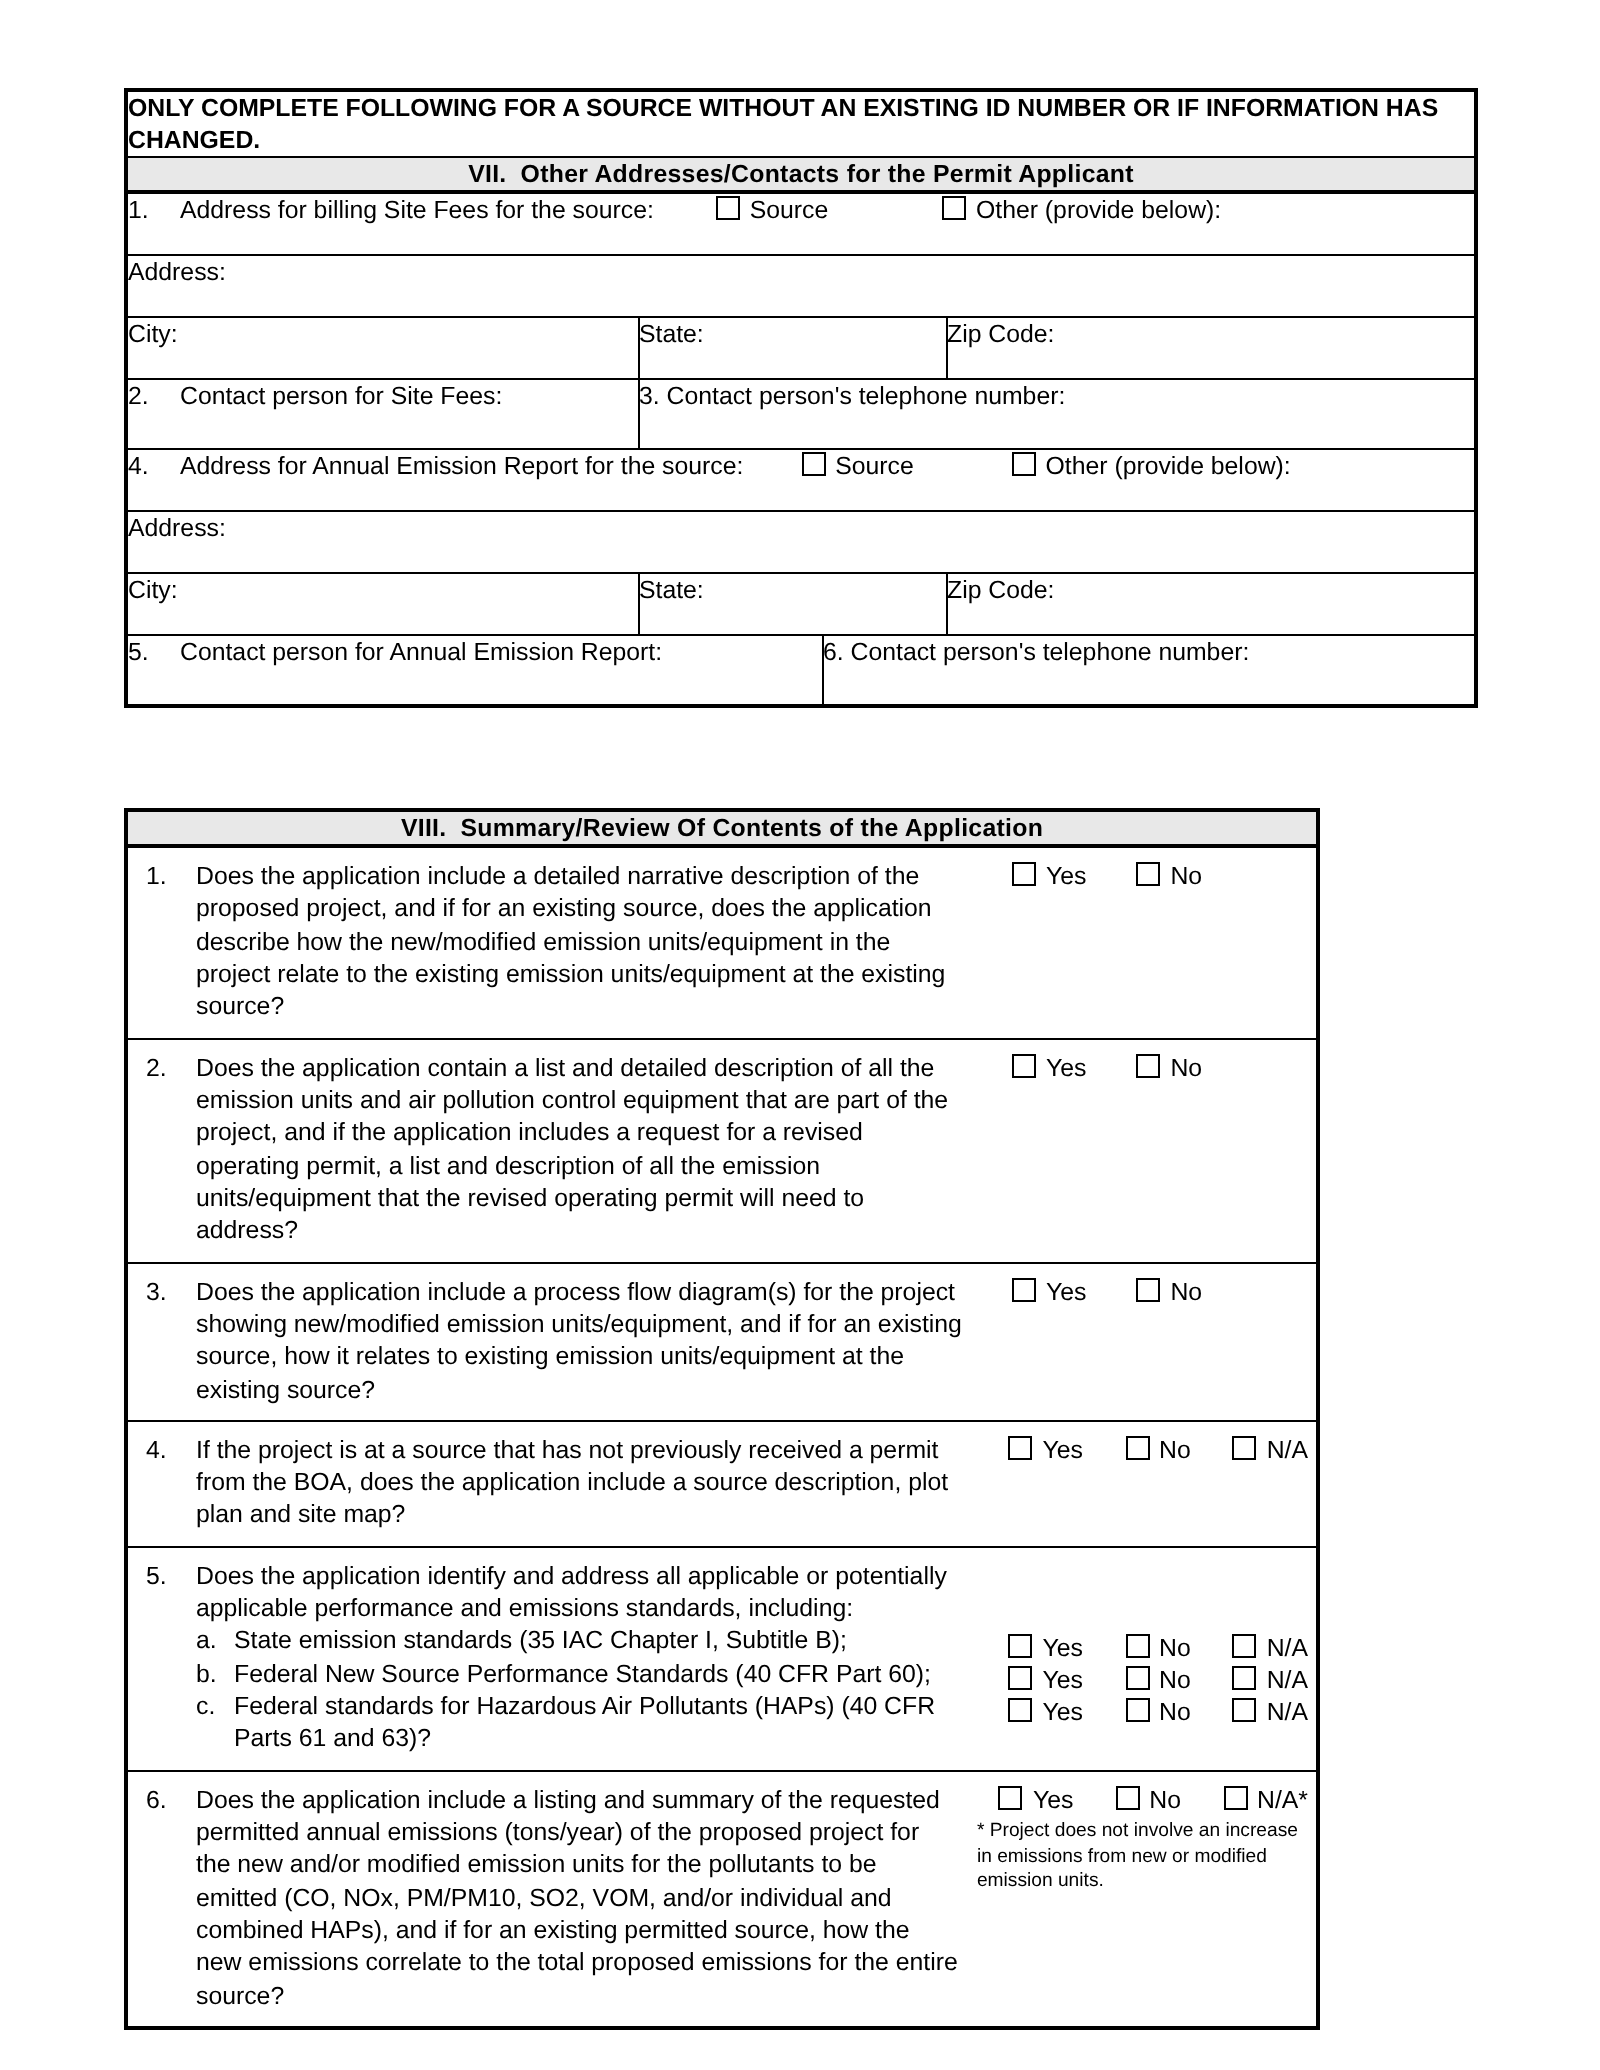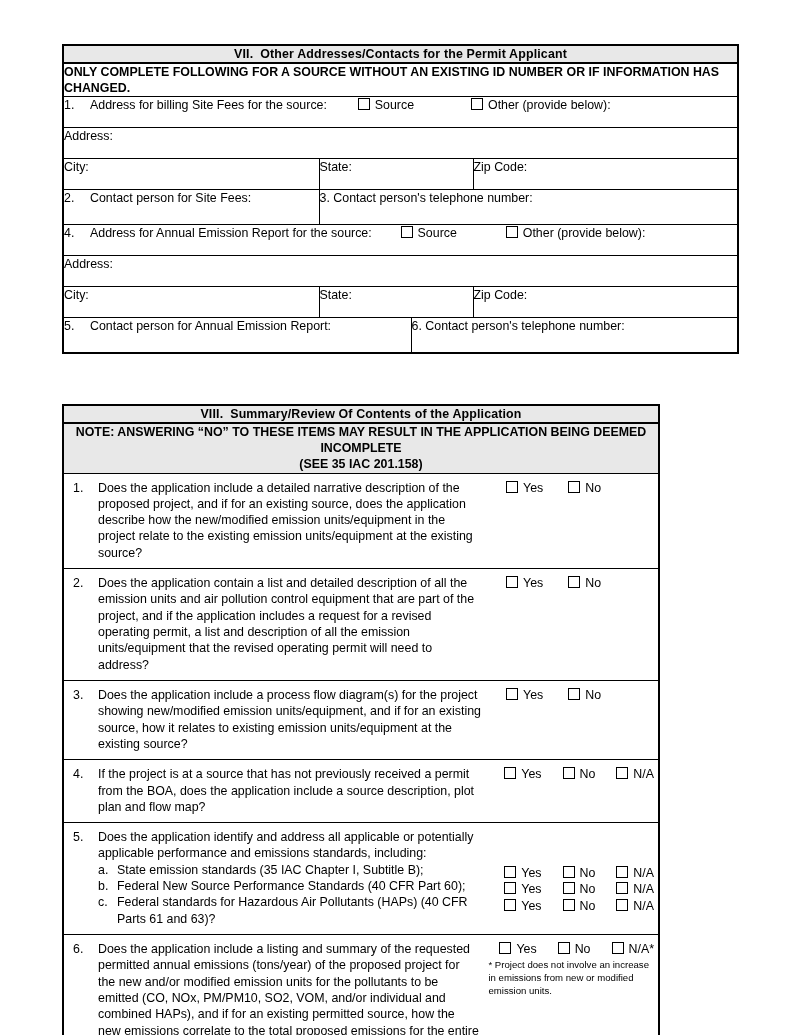--- a/index.html
+++ b/index.html
@@ -176,25 +176,25 @@
   <table class="formtable" style="top:44px;">
     <colgroup>
       <col style="width:256px">
       <col style="width:92px">
       <col style="width:62px">
       <col style="width:265px">
     </colgroup>
 
     <tbody>
         <tr>
+      <td colspan="4" class="instruction">ONLY COMPLETE FOLLOWING FOR A SOURCE WITHOUT AN EXISTING ID NUMBER OR IF INFORMATION HAS CHANGED.</td>
+    </tr>
+
+    <tr>
       <td colspan="4" class="sec-head"><span class="numeral">VII.</span><span>Other Addresses/Contacts for the Permit Applicant</span></td>
-    </tr>
-
-    <tr>
-      <td colspan="4" class="instruction">ONLY COMPLETE FOLLOWING FOR A SOURCE WITHOUT AN EXISTING ID NUMBER OR IF INFORMATION HAS CHANGED.</td>
     </tr>
 
     <tr>
       <td colspan="4" class="cellpad h-med">
         <div class="numrow">
           <span class="num">1.</span>
           <span class="body"><span>Address for billing Site Fees for the source:</span>
             <span style="display:inline-block;width:12px"></span>
             <span class="cbgrp"><span class="cbx"></span><span>Source</span></span>
             <span style="display:inline-block;width:38px"></span>
@@ -259,26 +259,20 @@
     </tr>
   </tbody>
     </table>
 
   <table class="formtable" style="top:404px;">
     <tbody>
         <tr>
       <td class="sec-head"><span class="numeral">VIII.</span><span>Summary/Review Of Contents of the Application</span></td>
     </tr>
 
-    <tr>
-      <td class="sec-note">
-        <div>NOTE: ANSWERING “NO” TO THESE ITEMS MAY RESULT IN THE APPLICATION BEING DEEMED INCOMPLETE</div>
-        <div>(SEE 35 IAC 201.158)</div>
-      </td>
-    </tr>
 
     <tr>
       <td>
         <div class="q-wrap">
           <div class="q-text">
             <div class="q-inner">
               <span class="qnum">1.</span>
               <span class="q-body">Does the application include a detailed narrative description of the proposed project, and if for an existing source, does the application describe how the new/modified emission units/equipment in the project relate to the existing emission units/equipment at the existing source?</span>
             </div>
           </div>
@@ -320,21 +314,21 @@
         </div>
       </td>
     </tr>
 
     <tr>
       <td>
         <div class="q-wrap">
           <div class="q-text">
             <div class="q-inner">
               <span class="qnum">4.</span>
-              <span class="q-body">If the project is at a source that has not previously received a permit from the BOA, does the application include a source description, plot plan and flow map?</span>
+              <span class="q-body">If the project is at a source that has not previously received a permit from the BOA, does the application include a source description, plot plan and site map?</span>
             </div>
           </div>
           <div class="q-ans narrow-pad">
             <div class="ansrow"><span class="cbgrp"><span class="cbx"></span><span>Yes</span></span><span class="ans-gap-sm"></span><span class="cbgrp"><span class="cbx"></span><span>No</span></span><span class="ans-gap-sm"></span><span class="cbgrp"><span class="cbx"></span><span>N/A</span></span></div>
           </div>
         </div>
       </td>
     </tr>
 
     <tr>

